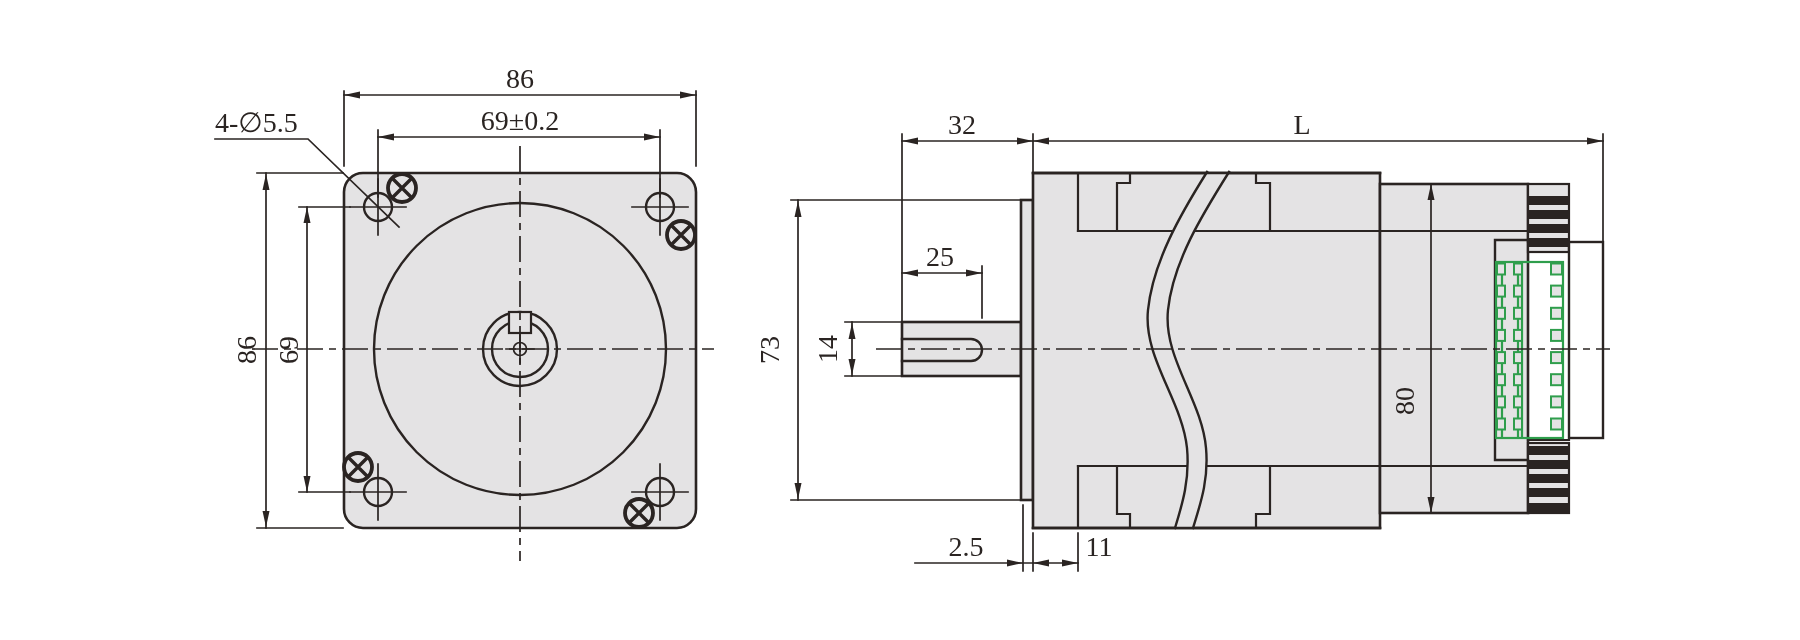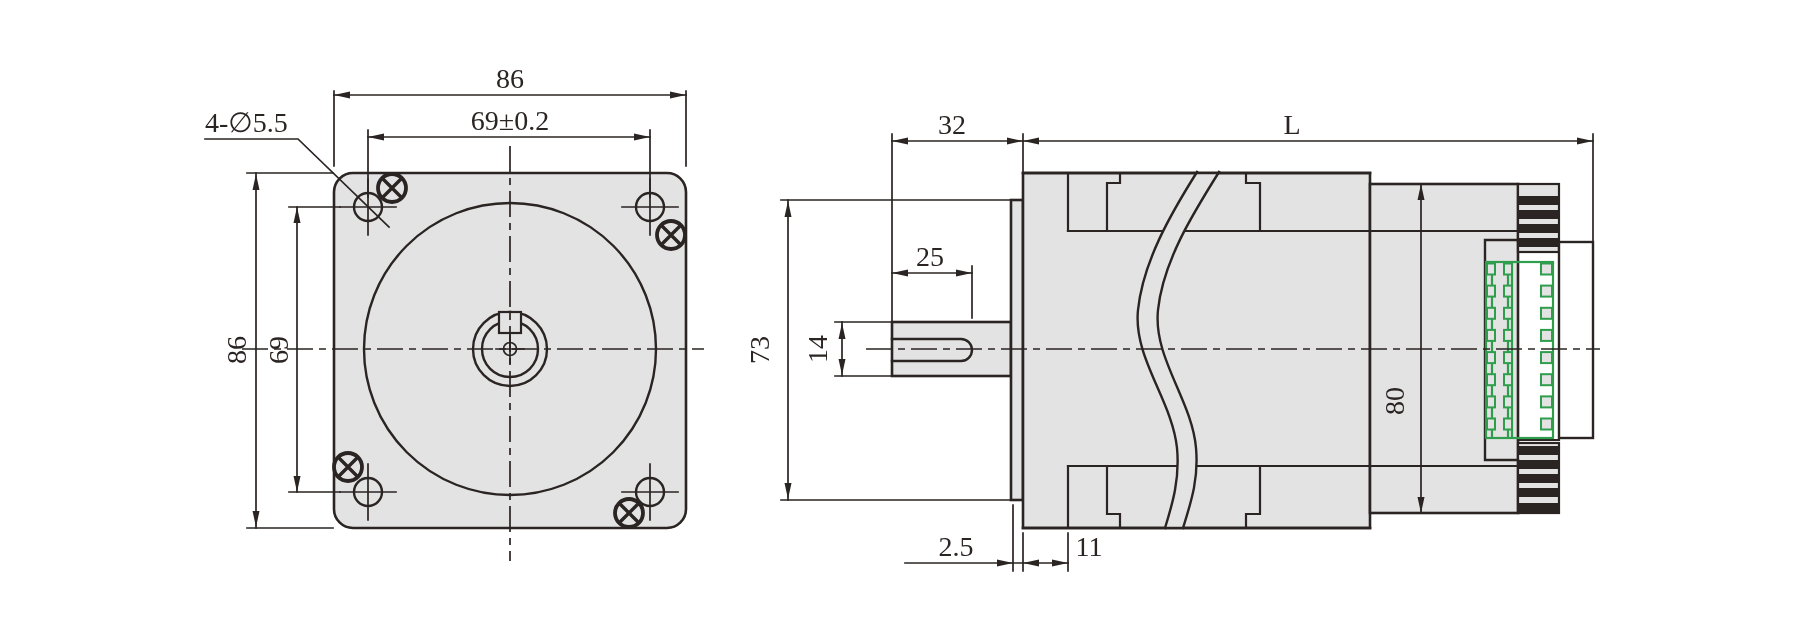--- a/index.html
+++ b/index.html
@@ -2,21 +2,21 @@
 <html style="--line: #2a2422; --fill: #e4e3e4; --green: #2f9e4c; --background: #ffffff;"><head>
 <meta charset="utf-8">
 <style>
   :root{
     --line:#2a2422;
     --fill:#e4e3e4;
     --green:#2f9e4c;
     --background:#ffffff;
   }
   html,body{margin:0;padding:0;background:var(--background);}
-  .stage{position:relative;width:1600px;height:640px;background:var(--background);overflow:hidden;}
+  .stage{position:relative;width:1600px;height:640px;background:var(--background);overflow:hidden;margin-left:10px;}
   svg{display:block;}
   .ol{fill:var(--fill);stroke:var(--line);stroke-width:2.6;stroke-linejoin:miter;}
   .ol2{fill:var(--fill);stroke:var(--line);stroke-width:2.2;}
   .ln{fill:none;stroke:var(--line);stroke-width:2.6;stroke-linecap:square;}
   .thin{fill:none;stroke:var(--line);stroke-width:1.7;stroke-linecap:square;}
   .cl{fill:none;stroke:var(--line);stroke-width:1.7;stroke-dasharray:26 6 7 6;}
   .ar{fill:var(--line);stroke:none;}
   .scr{fill:var(--fill);stroke:var(--line);stroke-width:3.8;}
   .scrx{fill:none;stroke:var(--line);stroke-width:3.4;stroke-linecap:round;}
   .blk{fill:var(--line);stroke:none;}

